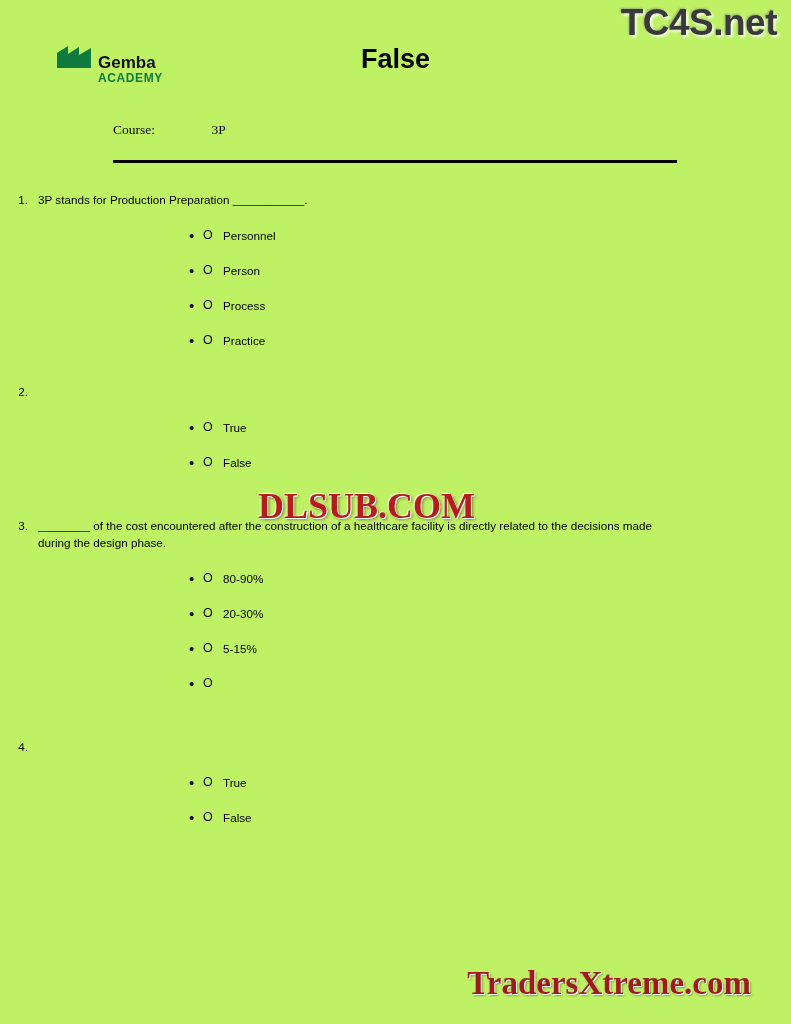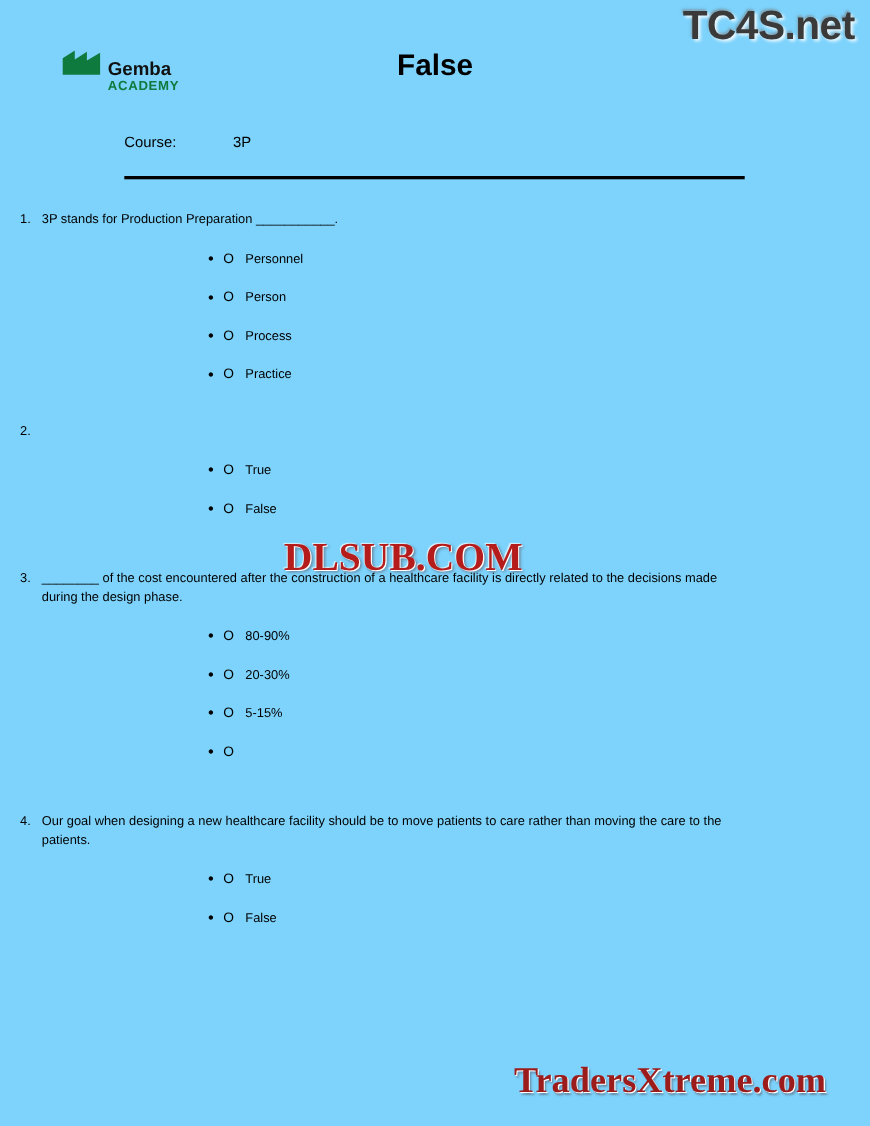--- a/index.html
+++ b/index.html
@@ -7,21 +7,21 @@
     padding: 0;
     background: #f0f0f0;
   }
   body {
     font-family: "Liberation Sans", sans-serif;
   }
   .page {
     position: relative;
     width: 791px;
     height: 1024px;
-    background: #7dd3fc;
+    background: #bef264;
     overflow: hidden;
   }
   
   .wm-top {
     position: absolute;
     top: 2px;
     right: 14px;
     font-family: "Liberation Sans", sans-serif;
     font-weight: bold;
     font-size: 37px;
@@ -101,20 +101,21 @@
     font-size: 27px;
     color: #000000;
   }
 
   .course-row {
     position: absolute;
     left: 113px;
     top: 122px;
     font-size: 13.5px;
     color: #000000;
+    font-family: Liberation Serif, serif;
   }
   .course-label {
     display: inline-block;
     width: 95px;
   }
   .course-value {
     display: inline-block;
   }
   .rule {
     position: absolute;
@@ -293,21 +294,20 @@
           <span class="radio">O</span>
         </li>
       </ul>
     </div>
 
     <div class="spacer-38"></div>
 
     <div class="q-block">
       <div class="q-text">
         <span class="q-num">4.</span>
-        <span class="q-body">Our goal when designing a new healthcare facility should be to move patients to care rather than moving the care to the patients.</span>
       </div>
       <ul class="opts">
         <li class="opt">
           <span class="bullet">•</span>
           <span class="radio">O</span>
           <span class="opt-label">True</span>
         </li>
         <li class="opt">
           <span class="bullet">•</span>
           <span class="radio">O</span>

